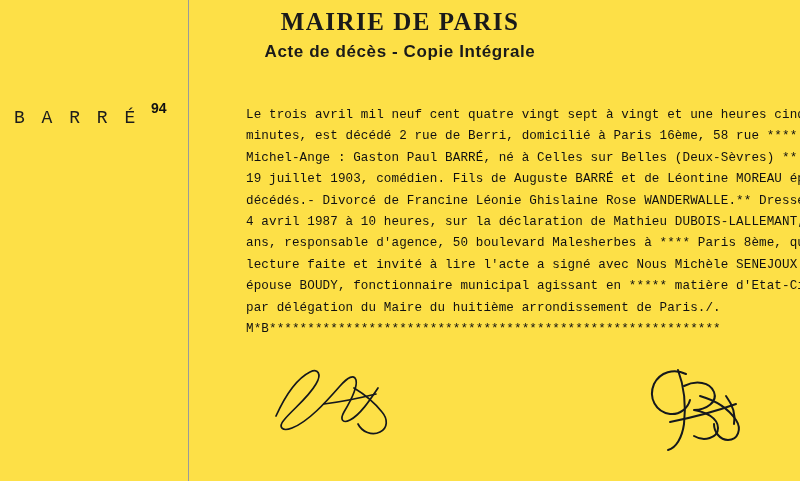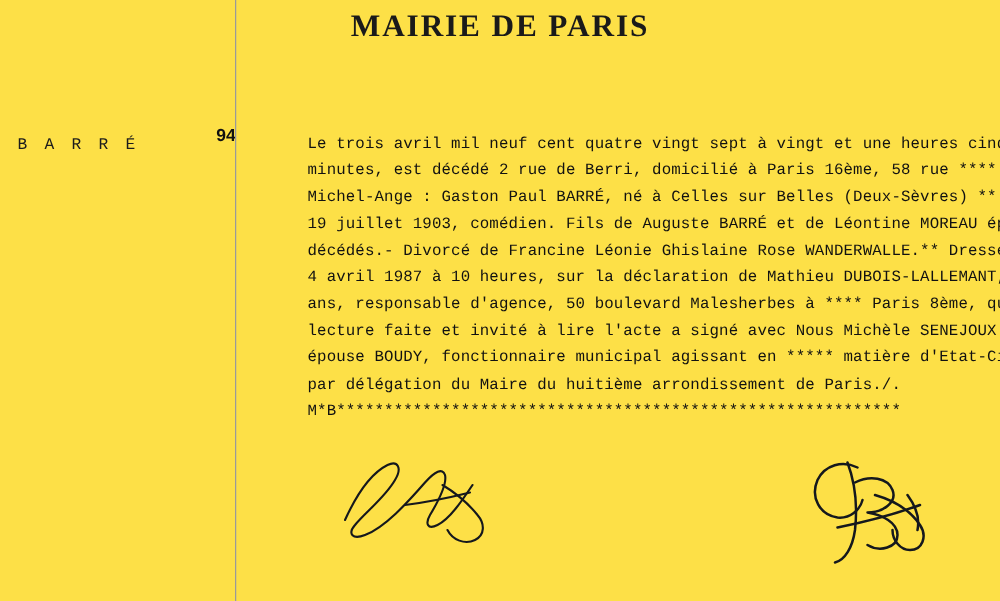--- a/index.html
+++ b/index.html
@@ -35,27 +35,27 @@
     font-size: 17px;
     letter-spacing: 0.6px;
     color: #1a1a1a;
     margin: 6px 0 0 0;
   }
   .margin-name {
     position: absolute;
     left: 14px;
     top: 108px;
     font-family: "Liberation Mono", monospace;
-    font-size: 13px;
+    font-size: 18px;
     letter-spacing: 3px;
     color: #1c1c1c;
   }
   .act-number {
     position: absolute;
-    left: 173px;
+    left: 151px;
     top: 100px;
     font-family: "Liberation Sans", sans-serif;
     font-weight: bold;
     font-size: 14px;
     color: #111;
   }
   .vrule {
     position: absolute;
     left: 188px;
     top: 0px;
@@ -90,20 +90,21 @@
     top: 352px;
   }
 </style>
 </head>
 <body>
 
 <div class="page">
 
   <div class="header">
     <h1 class="doc-title">MAIRIE DE PARIS</h1>
+    <h2 class="doc-subtitle">Acte de décès - Copie Intégrale</h2>
   </div>
 
   <div class="margin-name">B A R R É</div>
   <div class="act-number">94</div>
 
   <div class="vrule"></div>
 
   <div class="body-text">Le trois avril mil neuf cent quatre vingt sept à vingt et une heures cinq minutes, est décédé 2 rue de Berri, domicilié à Paris 16ème, 58 rue **** Michel-Ange : Gaston Paul BARRÉ, né à Celles sur Belles (Deux-Sèvres) ** le 19 juillet 1903, comédien. Fils de Auguste BARRÉ et de Léontine MOREAU époux décédés.- Divorcé de Francine Léonie Ghislaine Rose WANDERWALLE.** Dressé le 4 avril 1987 à 10 heures, sur la déclaration de Mathieu DUBOIS-LALLEMANT, 27 ans, responsable d'agence, 50 boulevard Malesherbes à **** Paris 8ème, qui, lecture faite et invité à lire l'acte a signé avec Nous Michèle SENEJOUX épouse BOUDY, fonctionnaire municipal agissant en ***** matière d'Etat-Civil par délégation du Maire du huitième arrondissement de Paris./. M*B***********************************************************</div>
 
   <svg class="sig sig-left" width="140" height="90" viewBox="0 0 140 90" aria-hidden="true">

